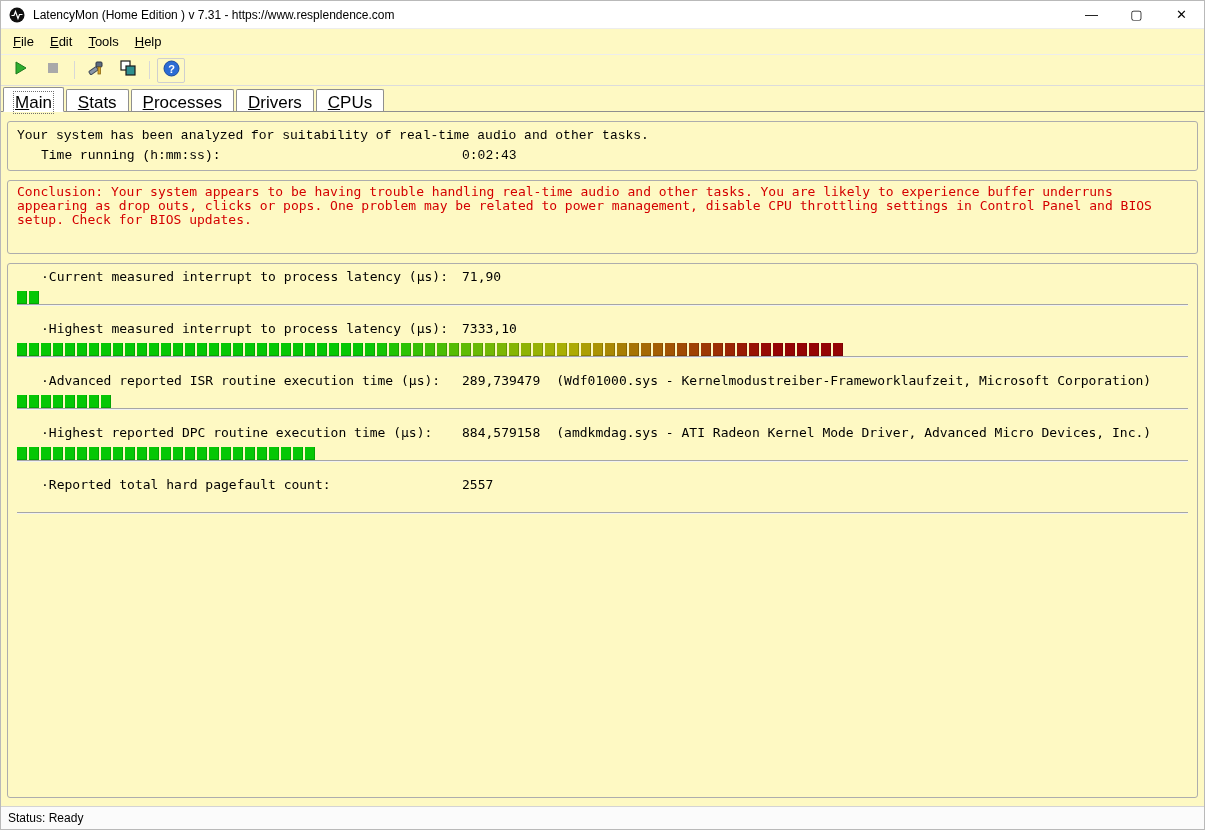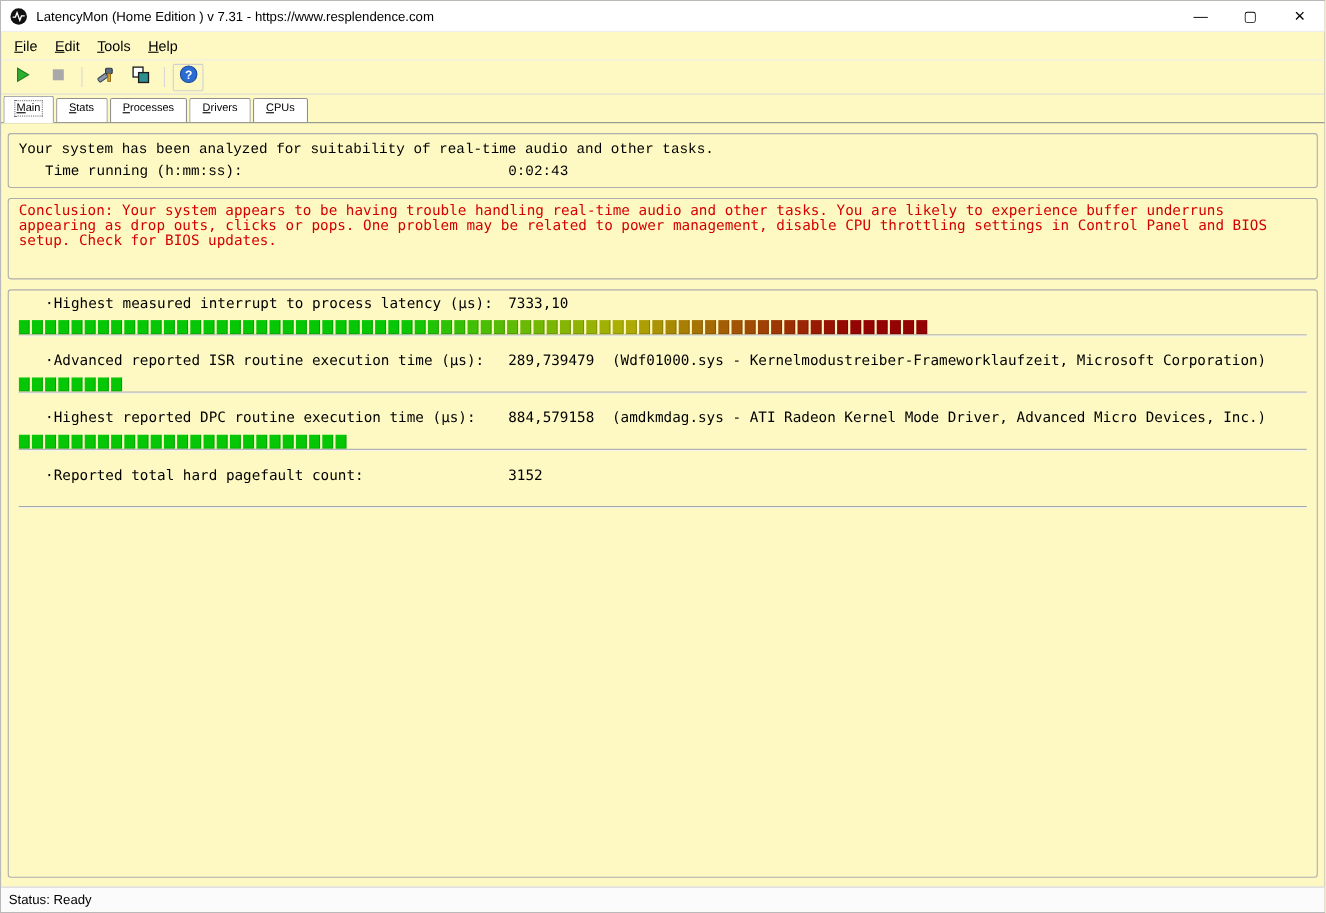--- a/index.html
+++ b/index.html
@@ -54,21 +54,21 @@
     margin-right:4px;
   }
   .tb-btn.boxed { border:1px solid #cfcfcf; border-radius:2px; }
   .tb-sep { width:1px; height:18px; background:#d8d8d8; margin:0 7px 0 3px; }
   
   .tabbar {
     flex:0 0 26px; height:26px;
     display:flex; align-items:flex-end;
     padding-left:2px;
     border-bottom:1px solid #8f8f8f;
-    font-size:10px;
+    font-size:17px;
   }
   .tab {
     border:1px solid #8f8f8f; border-bottom:none;
     border-radius:2px 2px 0 0;
     background:#fff;
     padding:3px 11px 4px;
     margin-right:2px;
     position:relative;
     height:22px;
   }
@@ -214,20 +214,32 @@
         <span class="col-label">Time running (h:mm:ss):</span>
         <span>0:02:43</span>
       </div>
     </div>
 
     <div class="box conclusion-box">
       <span style="color: rgb(212, 0, 0);">Conclusion: Your system appears to be having trouble handling real-time audio and other tasks. You are likely to experience buffer underruns appearing as drop outs, clicks or pops. One problem may be related to power management, disable CPU throttling settings in Control Panel and BIOS setup. Check for BIOS updates.</span>
     </div>
 
     <div class="box meters-box">
+  <div class="meter">
+    <div class="meter-line">
+      <span class="col-label">·Current measured interrupt to process latency (µs):</span>
+      <span>71,90</span>
+      <span class="meter-detail"></span>
+    </div>
+    <div class="meter-bar">
+            <div class="seg" style="background: rgb(5, 199, 5);"></div>
+            <div class="seg" style="background: rgb(5, 199, 5);"></div>
+          </div>
+    <div class="groove"></div>
+  </div>
 
   <div class="meter">
     <div class="meter-line">
       <span class="col-label">·Highest measured interrupt to process latency (µs):</span>
       <span>7333,10</span>
       <span class="meter-detail"></span>
     </div>
     <div class="meter-bar">
             <div class="seg" style="background: rgb(5, 199, 5);"></div>
             <div class="seg" style="background: rgb(5, 199, 5);"></div>
@@ -353,21 +365,21 @@
             <div class="seg" style="background: rgb(5, 199, 5);"></div>
             <div class="seg" style="background: rgb(5, 199, 5);"></div>
             <div class="seg" style="background: rgb(5, 199, 5);"></div>
           </div>
     <div class="groove"></div>
   </div>
 
   <div class="meter">
     <div class="meter-line">
       <span class="col-label">·Reported total hard pagefault count:</span>
-      <span>3152</span>
+      <span>2557</span>
       <span class="meter-detail"></span>
     </div>
     <div class="meter-bar"></div>
     <div class="groove"></div>
   </div>
 </div>
 
   </div>
 
   <div class="statusbar">

